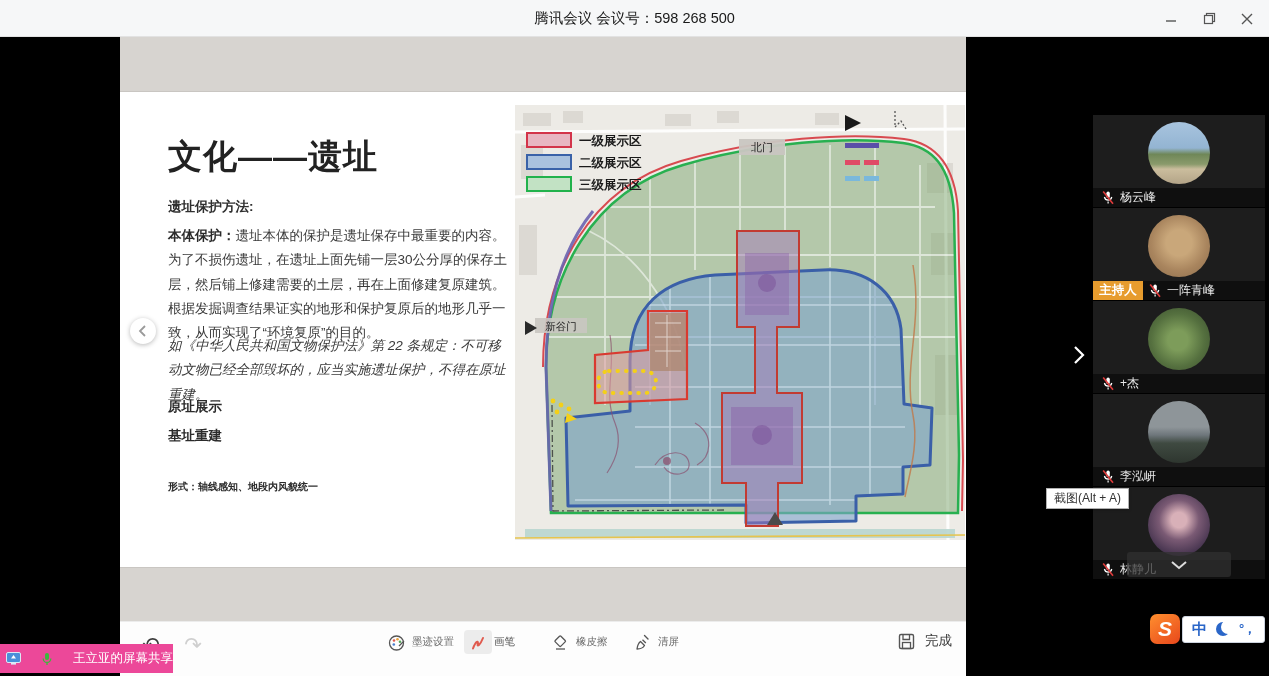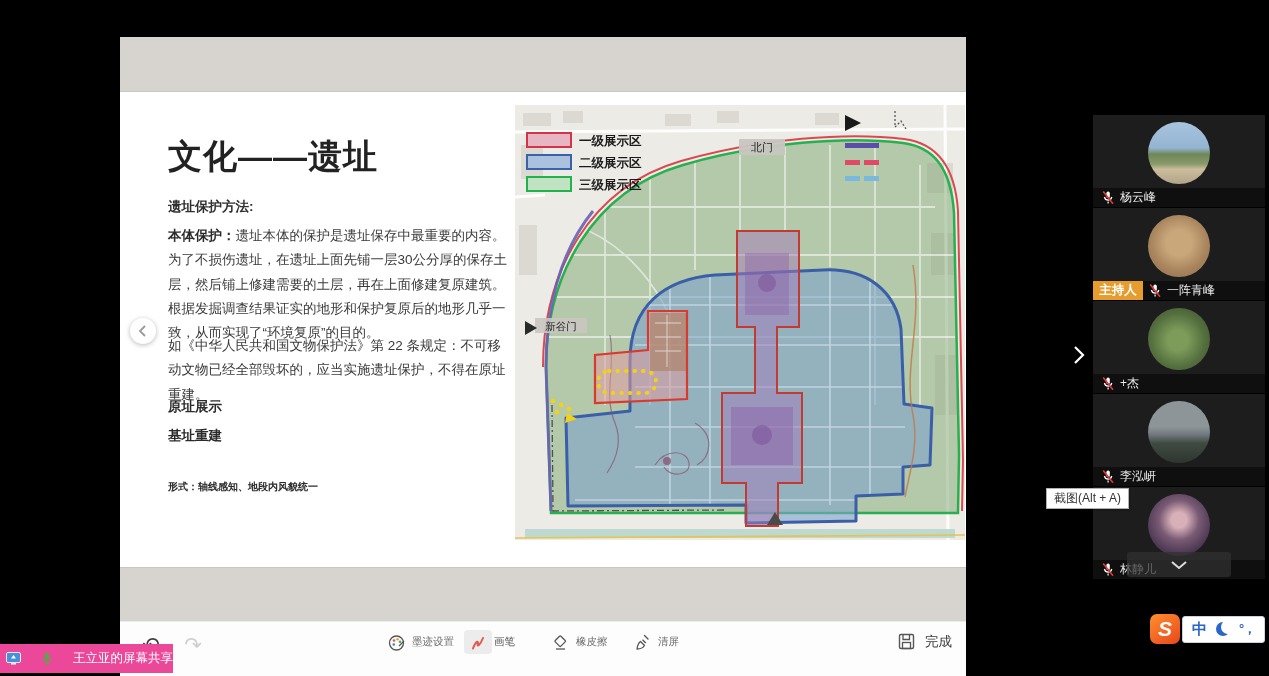--- a/index.html
+++ b/index.html
@@ -14,21 +14,21 @@
 
   
   .share-top{position:absolute;left:120px;top:37px;width:846px;height:55px;background:#d7d4d0;border-bottom:1px solid #c9c6c2;}
   .slide{position:absolute;left:120px;top:92px;width:846px;height:475px;background:#fff;}
   .share-bottom{position:absolute;left:120px;top:567px;width:846px;height:54px;background:#d7d4d0;border-top:1px solid #c9c6c2;}
 
   
   .s-title{position:absolute;left:48px;top:42px;font-size:34px;font-weight:700;color:#222;letter-spacing:1px;}
   .s-sub{position:absolute;left:48px;top:106px;font-size:13.5px;font-weight:700;color:#2f2f2f;}
   .s-p1{position:absolute;left:48px;top:132px;width:345px;font-size:13.5px;line-height:1.8;color:#3a3a3a;}
-  .s-p2{position:absolute;left:48px;top:242px;width:345px;font-size:13.5px;line-height:1.8;color:#3a3a3a;}
+  .s-p2{position:absolute;left:48px;top:242px;width:345px;font-size:13.5px;line-height:1.8;color:#3a3a3a;font-style:italic;}
   .s-b{font-weight:700;color:#2b2b2b;}
   .s-i1{position:absolute;left:48px;top:306px;font-size:13.5px;font-weight:700;color:#2b2b2b;}
   .s-i2{position:absolute;left:48px;top:335px;font-size:13.5px;font-weight:700;color:#2b2b2b;}
   .s-form{position:absolute;left:48px;top:388px;font-size:10px;font-weight:700;color:#2b2b2b;}
 
   .navbtn{position:absolute;width:26px;height:26px;border-radius:50%;background:#fff;box-shadow:0 1px 5px rgba(0,0,0,.28);display:flex;align-items:center;justify-content:center;}
   .navbtn.prev{left:10px;top:226px;}
   .navbtn.next{left:811px;top:226px;}
 
   .mapwrap{position:absolute;left:395px;top:13px;width:450px;height:435px;}
@@ -55,39 +55,60 @@
   
   .toolbar{position:absolute;left:120px;top:621px;width:846px;height:55px;background:#fdfdfd;border-top:1px solid #ececec;}
   .undo{position:absolute;left:14px;top:6px;width:34px;height:34px;font-size:21px;color:#3c3c3c;display:flex;align-items:center;justify-content:center;}
   .redo{position:absolute;left:56px;top:6px;width:34px;height:34px;font-size:21px;color:#cfcfcf;display:flex;align-items:center;justify-content:center;}
   .toolgroup{position:absolute;left:262px;top:4px;display:flex;}
   .tool{width:82px;display:flex;flex-direction:row;align-items:center;gap:2px;padding-top:4px;}
   .tool .ico{width:28px;height:24px;display:flex;align-items:center;justify-content:center;border-radius:4px;}
   .tool .ico.sel{background:#ececec;}
   .tool .tlabel{font-size:10.5px;color:#6b6b6b;}
   .tool.sel .tlabel{color:#555;}
-  .donebtn{position:absolute;right:14px;top:10px;display:flex;align-items:center;gap:9px;font-family:Liberation Serif, serif;}
+  .donebtn{position:absolute;right:14px;top:10px;display:flex;align-items:flex-start;gap:9px;font-family:Liberation Serif, serif;}
   .donebtn .dlabel{font-size:13.5px;color:#3a3a3a;}
 
   
   .share-pill{position:absolute;left:0px;top:644px;height:29px;background:#ec4899;display:flex;align-items:center;gap:20px;padding:0 0 0 6px;z-index:20;}
   .share-pill .ptext{font-size:12.5px;color:#fff;white-space:nowrap;}
 
   .ime{position:absolute;left:1150px;top:614px;display:flex;align-items:center;z-index:20;}
   .ime-s{width:30px;height:30px;border-radius:7px;background:linear-gradient(145deg,#ff8f2e,#e8471c);color:#fff;font-weight:700;font-style:italic;font-size:21px;display:flex;align-items:center;justify-content:center;box-shadow:0 1px 2px rgba(0,0,0,.4);}
   .ime-bar{margin-left:2px;height:27px;background:#fff;border:1px solid #ccd3de;border-radius:3px;display:flex;align-items:center;gap:9px;padding:0 9px;}
   .ime-zh{color:#2a66c8;font-size:15px;font-weight:700;}
   .ime-moon{width:14px;height:14px;border-radius:50%;box-shadow:inset 5px -2px 0 0 #2a66c8;}
   .ime-punct{color:#2a66c8;font-size:13px;font-weight:700;letter-spacing:-1px;}
 </style>
 </head>
 <body>
 
 <div id="root">
 
+  <div class="titlebar">
+    <div class="tb-title">腾讯会议 会议号：598 268 500</div>
+    <div class="tb-controls">
+      <div class="tb-btn">
+        <svg width="12" height="12">
+            <line x1="1" y1="8" x2="11" y2="8" stroke="#555" stroke-width="1.4"></line>
+          </svg>
+      </div>
+      <div class="tb-btn">
+        <svg width="13" height="13">
+            <rect x="3.5" y="1.5" width="8" height="8" fill="none" stroke="#555" stroke-width="1.2"></rect>
+            <rect x="1.5" y="3.5" width="8" height="8" fill="#f6f7f8" stroke="#555" stroke-width="1.2"></rect>
+          </svg>
+      </div>
+      <div class="tb-btn">
+        <svg width="12" height="12">
+            <path d="M1 1 L11 11 M11 1 L1 11" stroke="#555" stroke-width="1.4"></path>
+          </svg>
+      </div>
+    </div>
+  </div>
 
   <div class="share-top"></div>
   <div class="share-bottom"></div>
 
   <div class="slide">
     <div class="s-title">文化——遗址</div>
     <div class="s-sub">遗址保护方法:</div>
     <div class="s-p1"><span class="s-b">本体保护：</span><span>遗址本体的保护是遗址保存中最重要的内容。为了不损伤遗址，在遗址上面先铺一层30公分厚的保存土层，然后铺上修建需要的土层，再在上面修建复原建筑。根据发掘调查结果证实的地形和保护复原后的地形几乎一致，从而实现了“环境复原”的目的。</span></div>
     <div class="s-p2">如《中华人民共和国文物保护法》第 22 条规定：不可移动文物已经全部毁坏的，应当实施遗址保护，不得在原址重建。</div>
     <div class="s-i1">原址展示</div>

